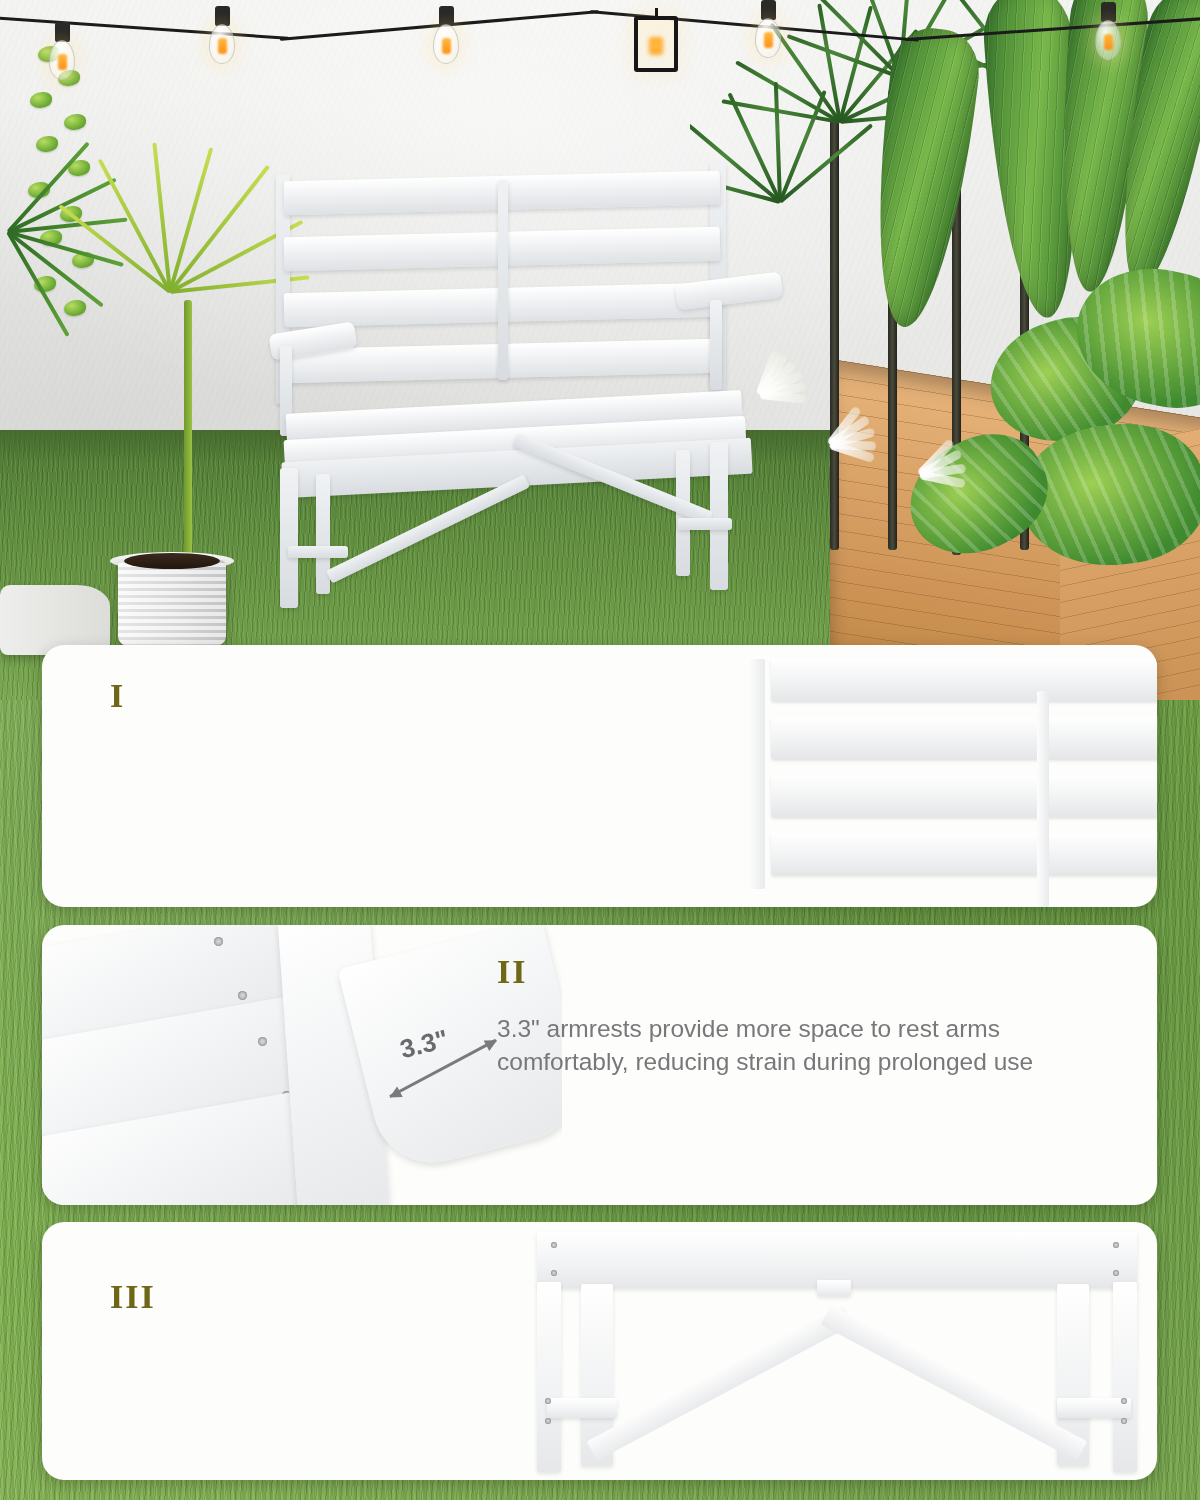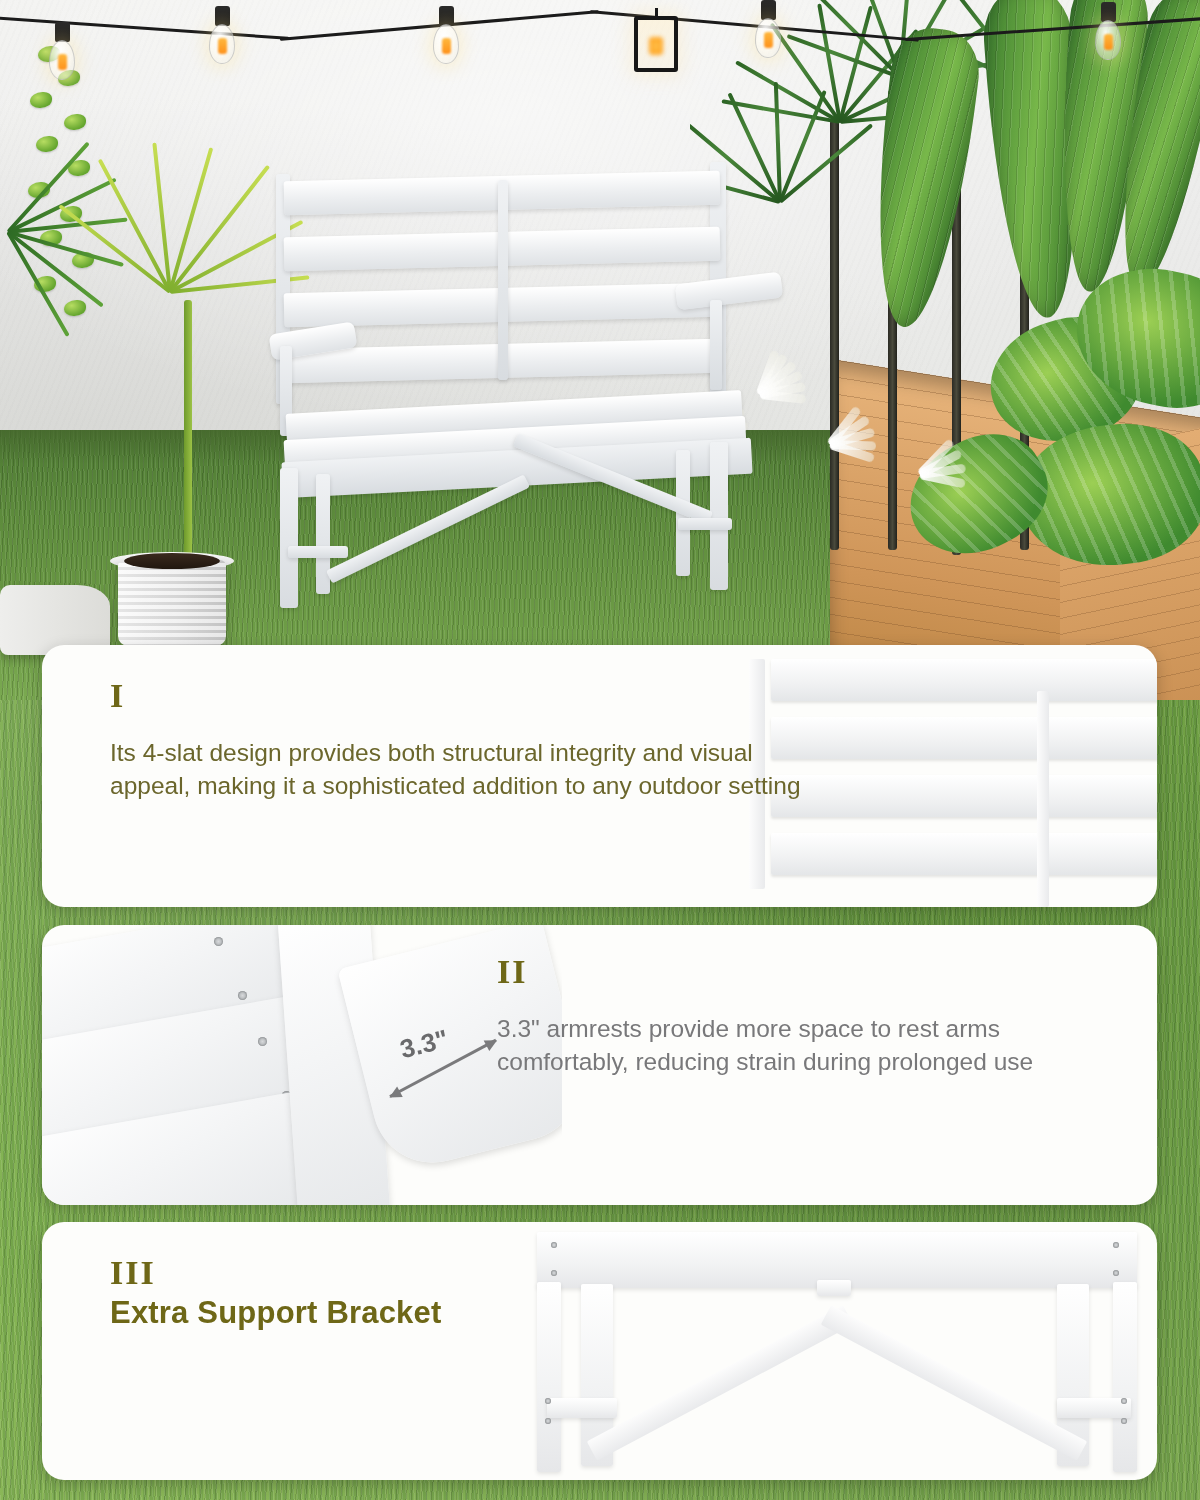--- a/index.html
+++ b/index.html
@@ -439,21 +439,20 @@
   <div class="p1img">
     <div class="p1post" style="left:12px;top:14px;width:16px;height:230px;"></div>
     <div class="p1slat" style="top:14px;width:390px;height:42px;"></div>
     <div class="p1slat" style="top:72px;width:390px;height:42px;"></div>
     <div class="p1slat" style="top:130px;width:390px;height:42px;"></div>
     <div class="p1slat" style="top:188px;width:390px;height:42px;"></div>
     <div class="p1post" style="left:300px;top:46px;width:12px;height:216px;"></div>
   </div>
   <div class="txt-left">
     <div class="num">I</div>
-    <div class="body">Its 4-slat design provides both structural integrity and visual appeal, making it a sophisticated addition to any outdoor setting</div>
   </div>
 </div>
 
 <div class="card" id="panel2">
   <div class="p2img">
 
     <div class="slab" style="left:-40px;top:4px;width:300px;height:112px;transform:rotate(-10deg);"></div>
     <div class="screw" style="left:172px;top:12px;"></div>
     <div class="screw" style="left:196px;top:66px;"></div>
     <div class="slab" style="left:-48px;top:96px;width:318px;height:112px;transform:rotate(-10deg);"></div>
@@ -493,17 +492,16 @@
     <div class="diag" style="left:292px;top:150px;width:290px;height:22px;transform:rotate(28deg);"></div>
     <div class="p3p" style="left:300px;top:58px;width:34px;height:16px;"></div>
 
     <div class="p3p" style="left:30px;top:176px;width:70px;height:20px;"></div>
     <div class="p3p" style="left:540px;top:176px;width:74px;height:20px;"></div>
     <div class="screw" style="left:28px;top:176px;width:6px;height:6px;"></div>
     <div class="screw" style="left:28px;top:196px;width:6px;height:6px;"></div>
     <div class="screw" style="left:604px;top:176px;width:6px;height:6px;"></div>
     <div class="screw" style="left:604px;top:196px;width:6px;height:6px;"></div>
   </div>
-  <div class="txt-left" style="width:520px;">
+  <div class="txt-left" style="width:520px;margin-top:24px;">
     <div class="num">III</div>
-    <div class="ttl">Extra Support Bracket</div>
   </div>
 </div>
 
 </body></html>

